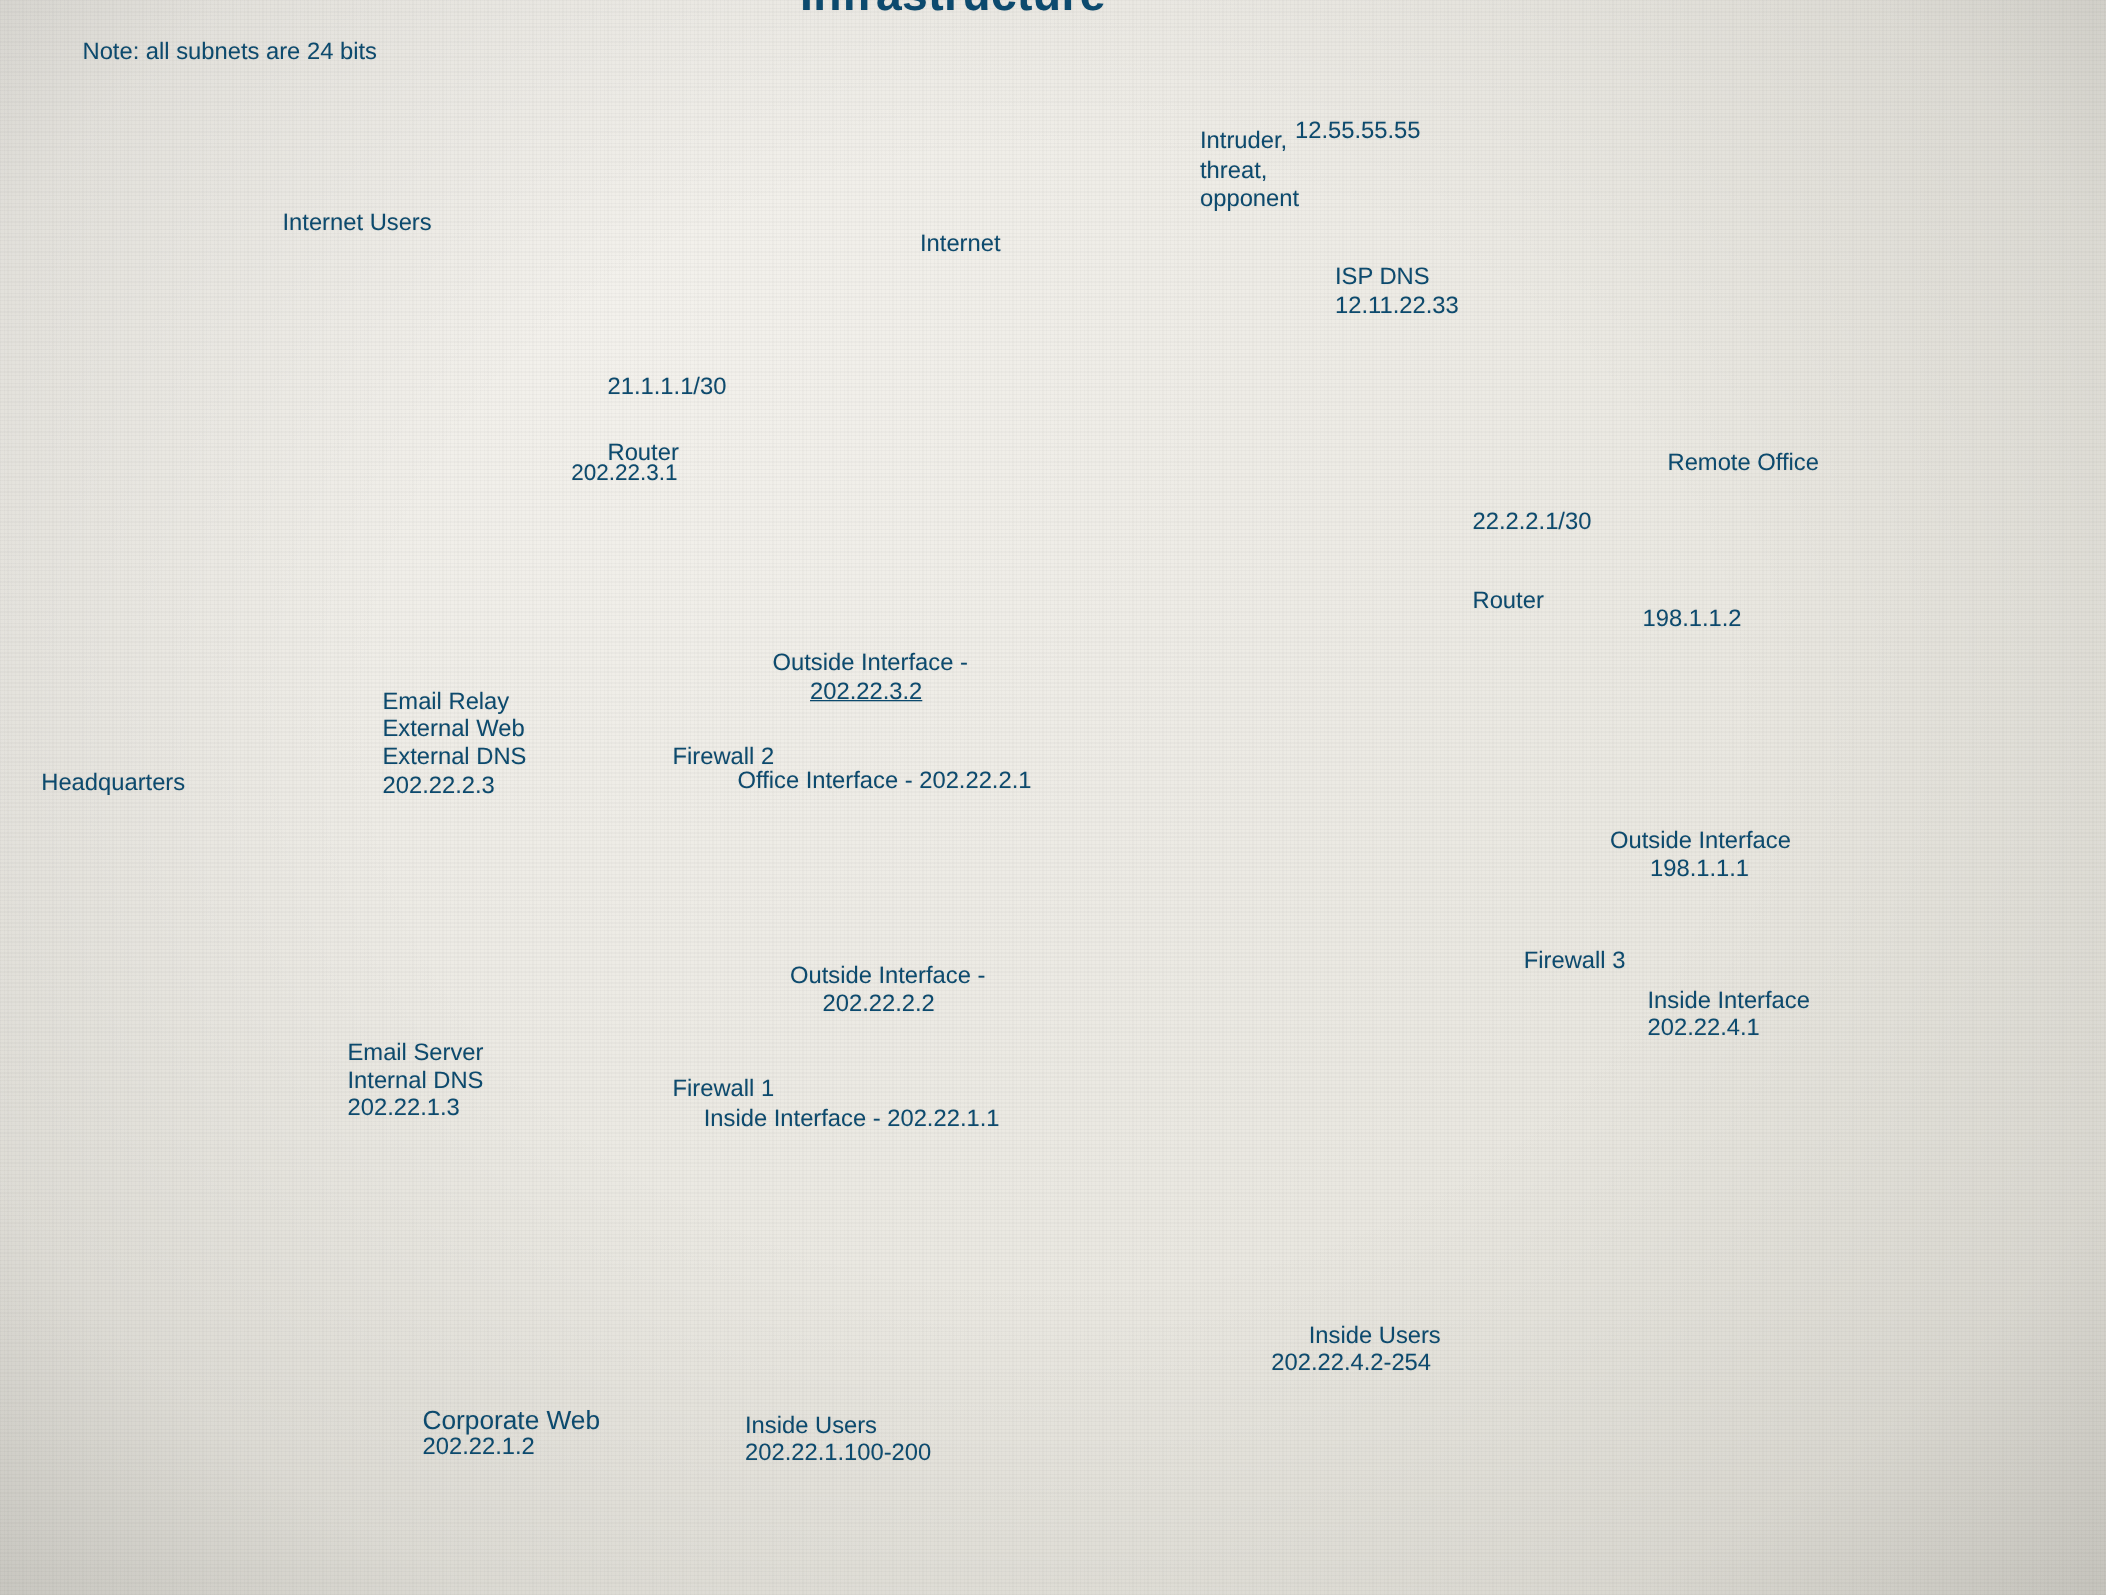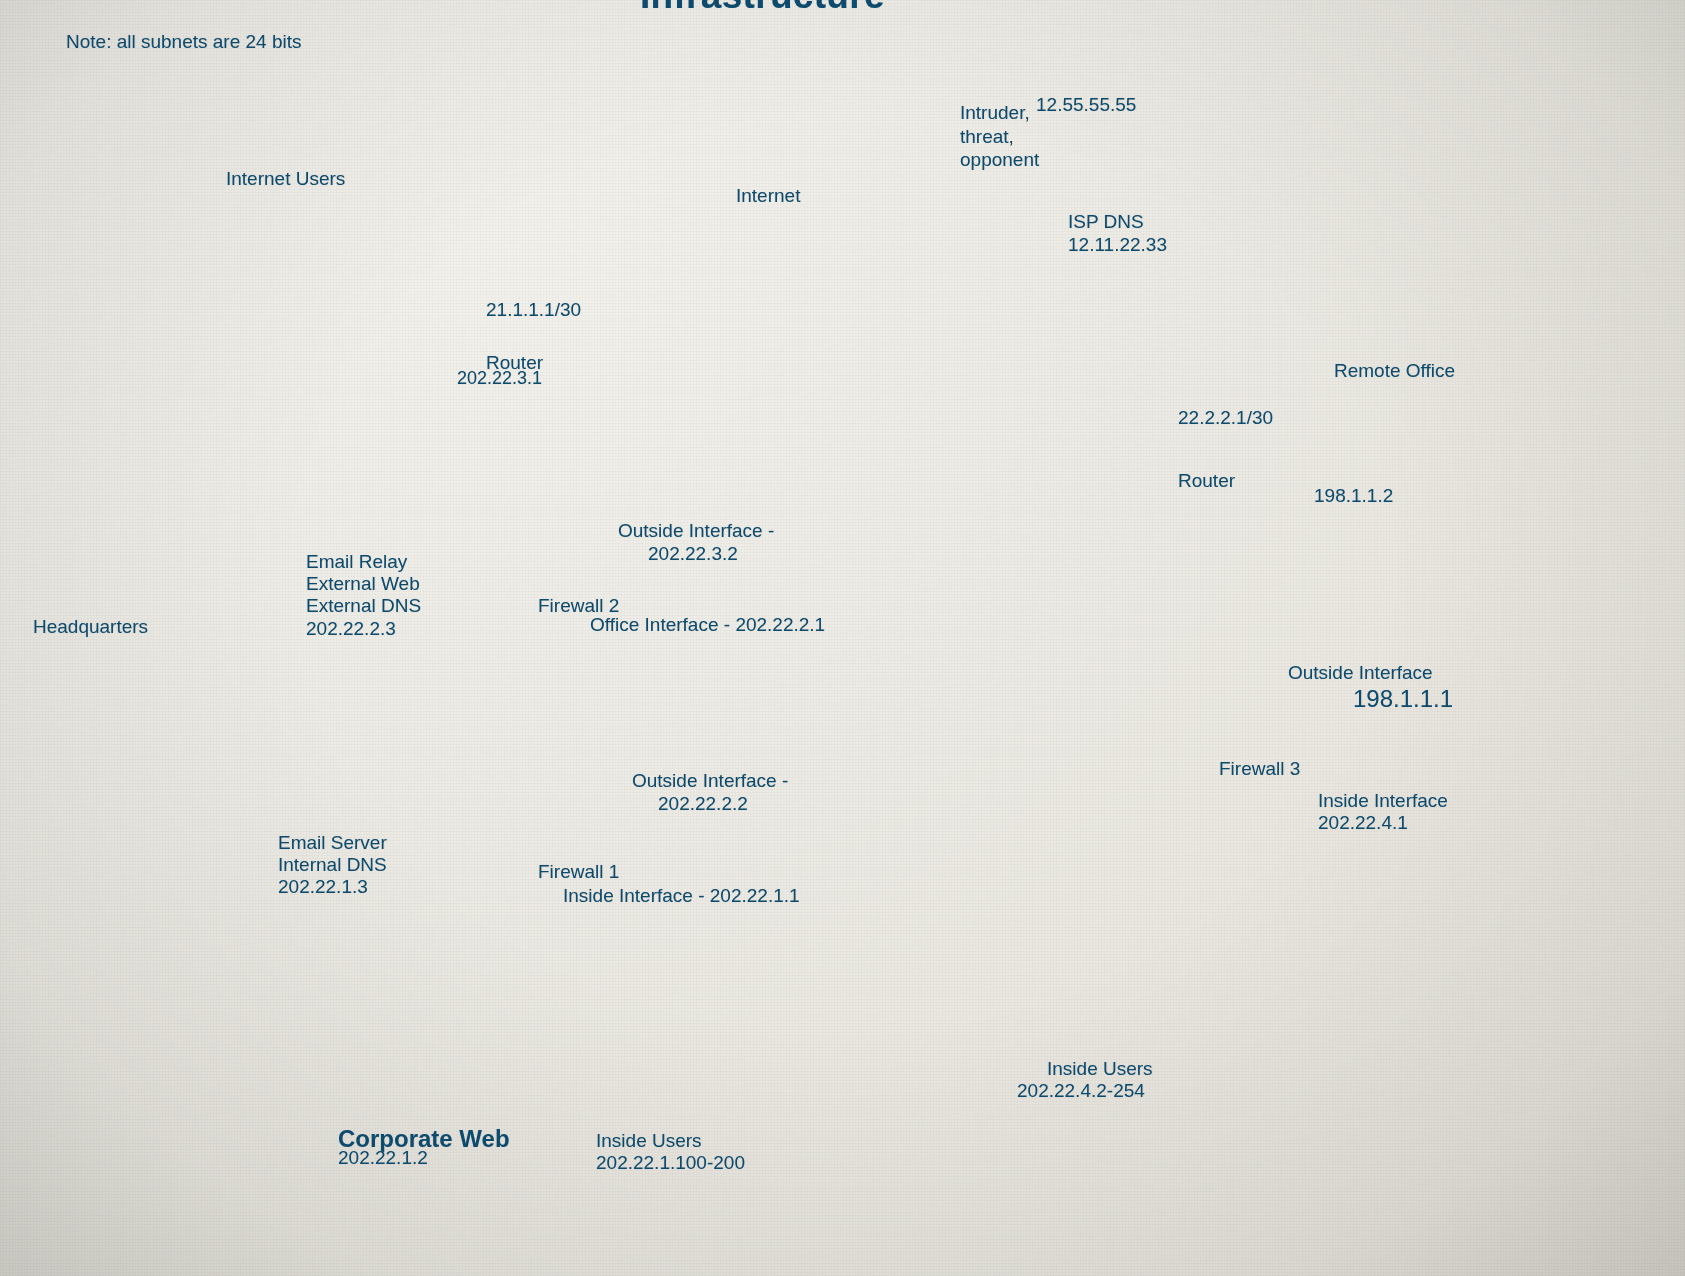--- a/index.html
+++ b/index.html
@@ -363,43 +363,43 @@
 <div class="lbl c" style="left:486px;top:297px;width:180px;font-size:19px;z-index:70;">21.1.1.1/30</div>
 <div class="lbl c" style="left:486px;top:350px;width:180px;font-size:19px;z-index:70;">Router</div>
 <div class="lbl" style="left:457px;top:367px;font-size:18px;z-index:70;">202.22.3.1</div>
 
 <div class="lbl c" style="left:306px;top:549px;width:180px;font-size:19px;z-index:70;">Email Relay</div>
 <div class="lbl c" style="left:306px;top:571px;width:180px;font-size:19px;z-index:70;">External Web</div>
 <div class="lbl c" style="left:306px;top:593px;width:180px;font-size:19px;z-index:70;">External DNS</div>
 <div class="lbl c" style="left:306px;top:616px;width:180px;font-size:19px;z-index:70;">202.22.2.3</div>
 
 <div class="lbl" style="left:618px;top:518px;font-size:19px;z-index:70;">Outside Interface -</div>
-<div class="lbl" style="left:648px;top:541px;font-size:19px;z-index:70;">202.22.3.2</div>
+<div class="lbl" style="left:648px;top:541px;font-size:19px;z-index:70;text-decoration:underline;">202.22.3.2</div>
 <div class="lbl" style="left:538px;top:593px;font-size:19px;z-index:70;">Firewall 2</div>
 <div class="lbl" style="left:590px;top:612px;font-size:19px;z-index:70;">Office Interface - 202.22.2.1</div>
 
 <div class="lbl c" style="left:278px;top:830px;width:180px;font-size:19px;z-index:70;">Email Server</div>
 <div class="lbl c" style="left:278px;top:852px;width:180px;font-size:19px;z-index:70;">Internal DNS</div>
 <div class="lbl c" style="left:278px;top:874px;width:180px;font-size:19px;z-index:70;">202.22.1.3</div>
 
 <div class="lbl" style="left:632px;top:768px;font-size:19px;z-index:70;">Outside Interface -</div>
 <div class="lbl" style="left:658px;top:791px;font-size:19px;z-index:70;">202.22.2.2</div>
 <div class="lbl" style="left:538px;top:859px;font-size:19px;z-index:70;">Firewall 1</div>
 <div class="lbl" style="left:563px;top:883px;font-size:19px;z-index:70;">Inside Interface - 202.22.1.1</div>
 
-<div class="lbl c" style="left:338px;top:1123px;width:190px;font-size:24px;z-index:70;font-weight:bold;">Corporate  Web</div>
+<div class="lbl c" style="left:338px;top:1123px;width:190px;font-size:21px;z-index:70;">Corporate  Web</div>
 <div class="lbl c" style="left:338px;top:1145px;width:190px;font-size:19px;z-index:70;">202.22.1.2</div>
 
 <div class="lbl c" style="left:596px;top:1128px;width:180px;font-size:19px;z-index:70;">Inside Users</div>
 <div class="lbl c" style="left:596px;top:1150px;width:180px;font-size:19px;z-index:70;">202.22.1.100-200</div>
 
 <div class="lbl c" style="left:1178px;top:405px;width:180px;font-size:19px;z-index:70;">22.2.2.1/30</div>
 <div class="lbl c" style="left:1178px;top:468px;width:180px;font-size:19px;z-index:70;">Router</div>
 <div class="lbl" style="left:1314px;top:483px;font-size:19px;z-index:70;">198.1.1.2</div>
 
 <div class="lbl" style="left:1288px;top:660px;font-size:19px;z-index:70;">Outside Interface</div>
-<div class="lbl" style="left:1320px;top:683px;font-size:24px;z-index:70;margin-left:33px;">198.1.1.1</div>
+<div class="lbl" style="left:1320px;top:683px;font-size:19px;z-index:70;">198.1.1.1</div>
 <div class="lbl" style="left:1219px;top:756px;font-size:19px;z-index:70;">Firewall 3</div>
 <div class="lbl" style="left:1302px;top:788px;font-size:19px;z-index:70;margin-left:16px;">Inside Interface</div>
 <div class="lbl" style="left:1318px;top:810px;font-size:19px;z-index:70;">202.22.4.1</div>
 
 <div class="lbl c" style="left:1047px;top:1056px;width:180px;font-size:19px;z-index:70;">Inside Users</div>
 <div class="lbl c" style="left:1017px;top:1078px;width:240px;font-size:19px;z-index:70;">202.22.4.2-254</div>
 
 </body></html>

